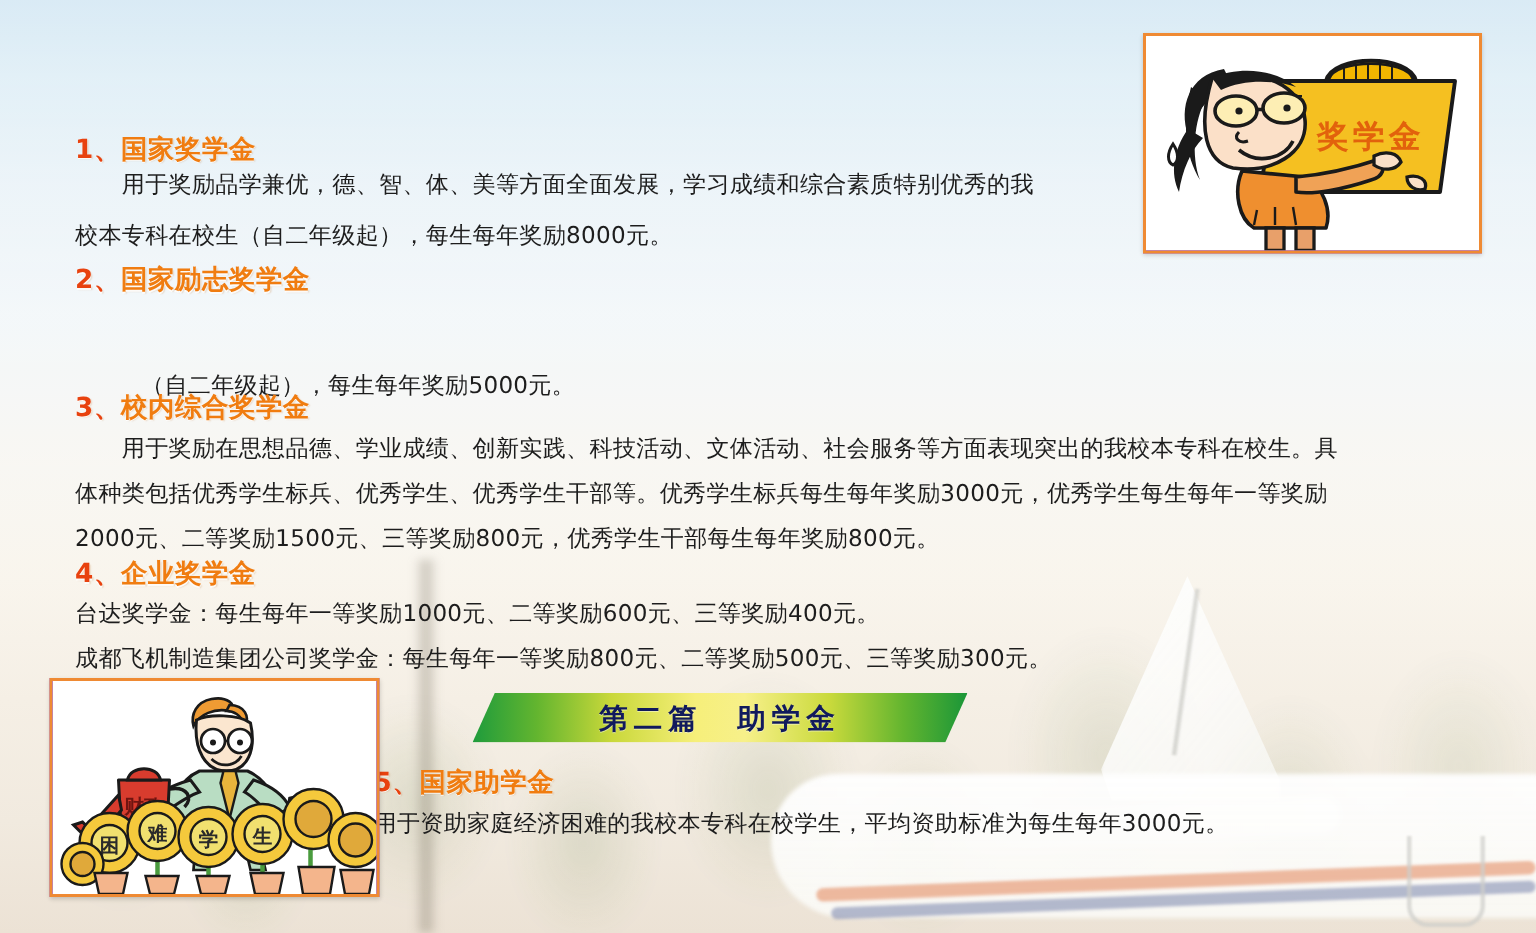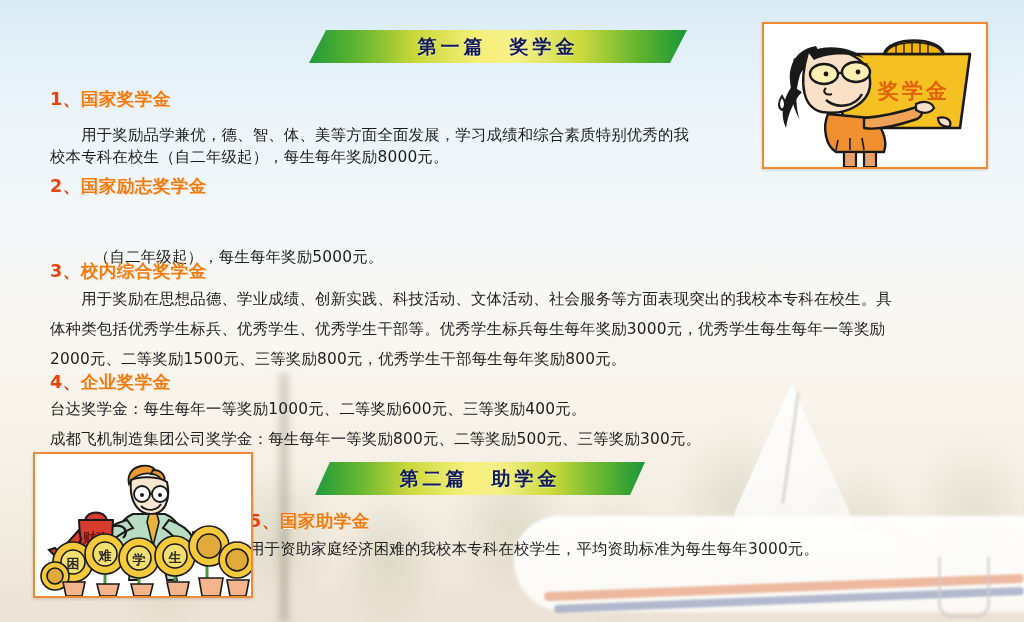--- a/index.html
+++ b/index.html
@@ -133,33 +133,30 @@
   <div class="bg-trunk"></div>
   <div class="plane-wing"></div>
   <div class="plane-fin"></div>
   <div class="plane-fin-line"></div>
   <div class="plane-body"></div>
   <div class="plane-stripe-o"></div>
   <div class="plane-stripe-b"></div>
   <div class="plane-gear"></div>
   <div class="bg-haze"></div>
 
-  <div class="banner" id="banner1">
-    <span class="banner-text">第一篇　奖学金</span>
-  </div>
   <div class="banner" id="banner2">
     <span class="banner-text">第二篇　助学金</span>
   </div>
 
   <div class="content">
 
     <div class="sec-head" style="left:50px;top:87px;">
       <span class="num">1、</span><span>国家奖学金</span>
     </div>
-    <div class="para" style="left:50px;top:120px;text-align:right;">　　用于奖励品学兼优，德、智、体、美等方面全面发展，学习成绩和综合素质特别优秀的我</div>
+    <div class="para" style="left:50px;top:108px;text-align:right;">　　用于奖励品学兼优，德、智、体、美等方面全面发展，学习成绩和综合素质特别优秀的我</div>
     <div class="para" style="left:50px;top:142px;">校本专科在校生（自二年级起），每生每年奖励8000元。</div>
 
     <div class="sec-head" style="left:50px;top:174px;">
       <span class="num">2、</span><span>国家励志奖学金</span>
     </div>
     <div class="para" style="left:50px;top:242px;margin-left:44px;">（自二年级起），每生每年奖励5000元。</div>
 
     <div class="sec-head" style="left:50px;top:259px;">
       <span class="num">3、</span><span>校内综合奖学金</span>
     </div>

